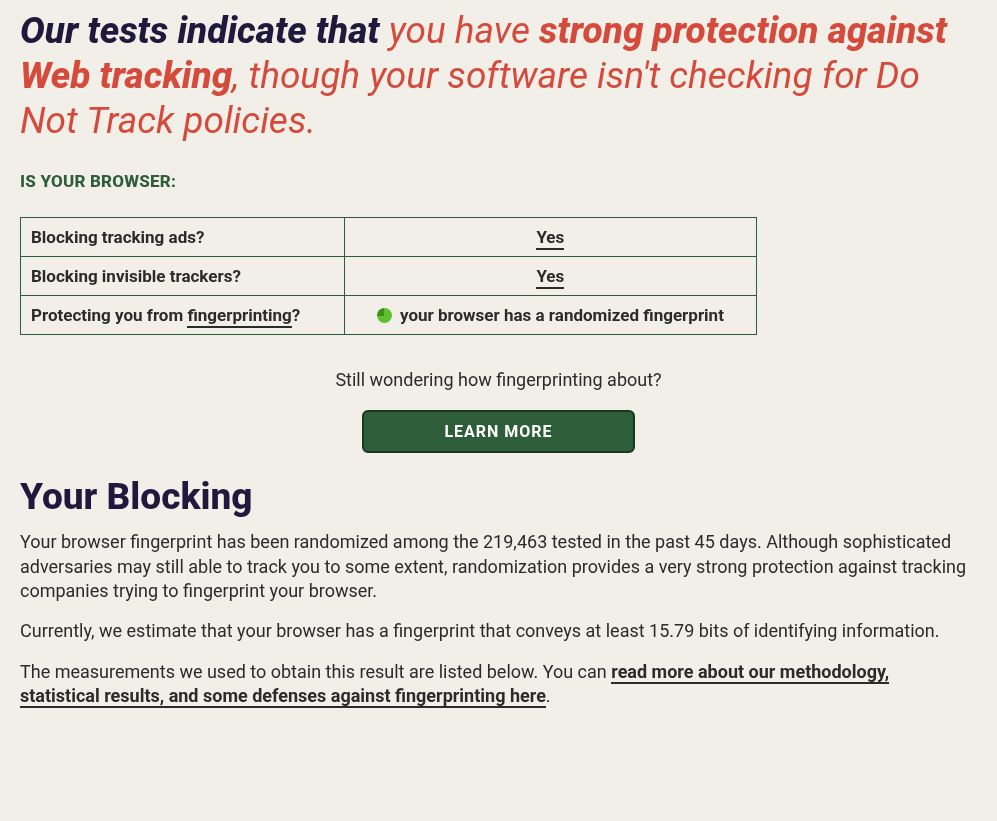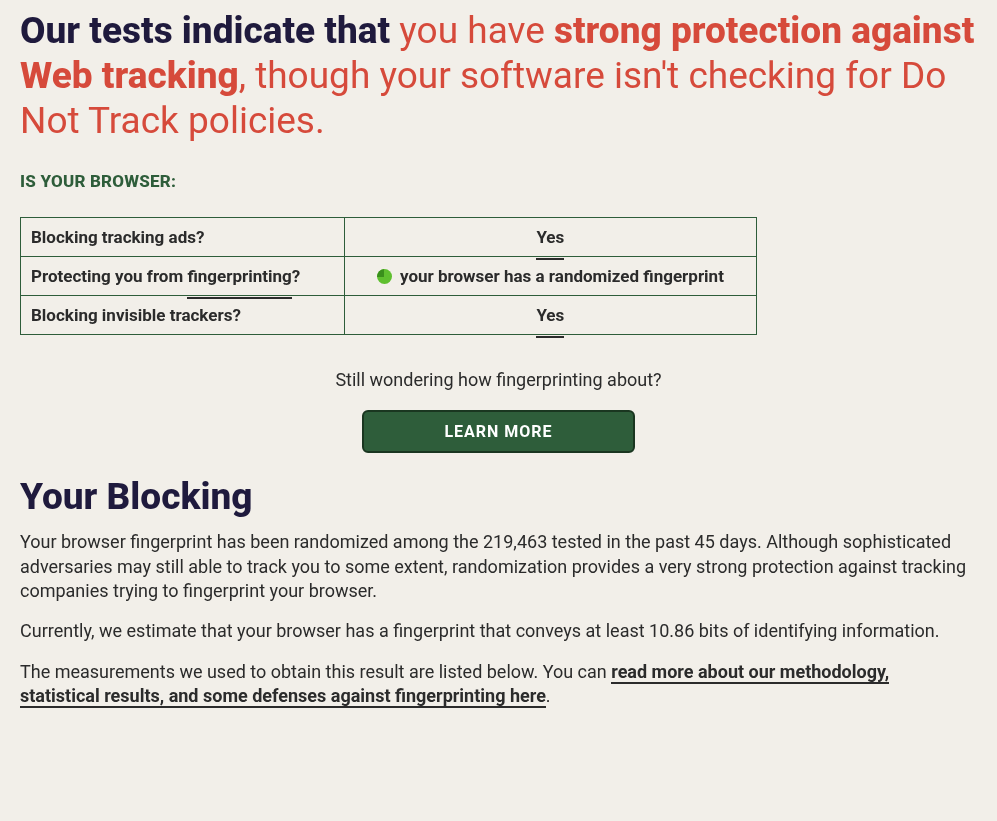--- a/index.html
+++ b/index.html
@@ -25,20 +25,21 @@
     width: 997px;
     box-sizing: border-box;
     padding: 8px 20px 30px 20px;
   }
   .headline {
     font-size: 37px;
     font-weight: 800;
     color: var(--dark-text);
     line-height: 1.22;
     margin: 0 0 22px 0;
+    font-style: italic;
   }
   .headline .red {
     color: var(--red);
     font-weight: 400;
   }
   .headline .red.bold {
     font-weight: 800;
   }
   .section-label {
     color: var(--green);
@@ -61,21 +62,21 @@
   }
   table.summary td.label {
     width: 44%;
     text-align: left;
   }
   table.summary td.value {
     text-align: center;
   }
   .uline {
     border-bottom: 2px solid var(--link-underline);
-    padding-bottom: 11px;
+    padding-bottom: 1px;
   }
   .link .uline { border-bottom: 2px solid var(--link-underline); }
   .link { cursor: pointer; }
   .status-dot {
     display: inline-block;
     width: 15px;
     height: 15px;
     border-radius: 50%;
     background: var(--status-dot);
     position: relative;
@@ -154,50 +155,50 @@
 
   <table class="summary">
     <tbody>
         <tr>
       <td class="label">Blocking tracking ads?</td>
       <td class="value">
         <span class="uline">Yes</span>
       </td>
     </tr>
     <tr>
+      <td class="label">Blocking invisible trackers?</td>
+      <td class="value">
+        <span class="uline">Yes</span>
+      </td>
+    </tr>
+    <tr>
       <td class="label">
         <span>Protecting you from </span><span class="link"><span class="uline">fingerprinting</span></span><span>?</span>
       </td>
       <td class="value left">
         <span class="status-dot"></span>
         <span>your browser has a randomized fingerprint</span>
-      </td>
-    </tr>
-    <tr>
-      <td class="label">Blocking invisible trackers?</td>
-      <td class="value">
-        <span class="uline">Yes</span>
       </td>
     </tr>
   </tbody>
     </table>
 
   <div class="center-block">
     <div class="prompt">Still wondering how fingerprinting about?</div>
     <div class="learn-btn">LEARN MORE</div>
   </div>
 
 
   <h2 class="results">Your Blocking</h2>
 
   <p class="para">
     <span>Your browser fingerprint </span><span class="bold">has been randomized</span><span> among the 219,463 tested in the past 45 days. Although sophisticated adversaries may still able to track you to some extent, randomization provides a very strong protection against tracking companies trying to fingerprint your browser.</span>
   </p>
 
   <p class="para">
-    <span>Currently, we estimate that your browser has a fingerprint that conveys </span><span class="bold">at least 10.86 bits of identifying information.</span>
+    <span>Currently, we estimate that your browser has a fingerprint that conveys </span><span class="bold">at least 15.79 bits of identifying information.</span>
   </p>
 
   <p class="para">
     <span>The measurements we used to obtain this result are listed below. You can </span><span class="methodology-link">read more about our methodology, statistical results, and some defenses against fingerprinting here</span><span>.</span>
   </p>
 
 </div>
 
 </body></html>

